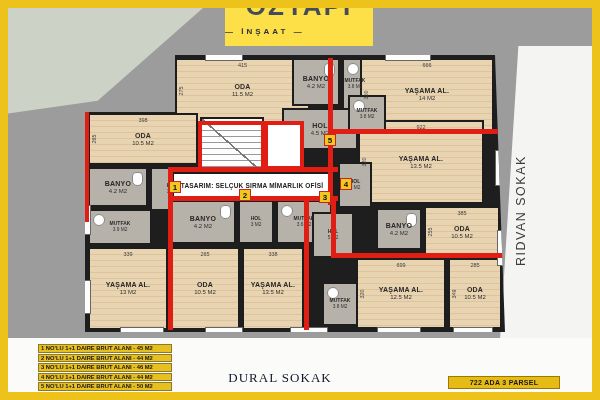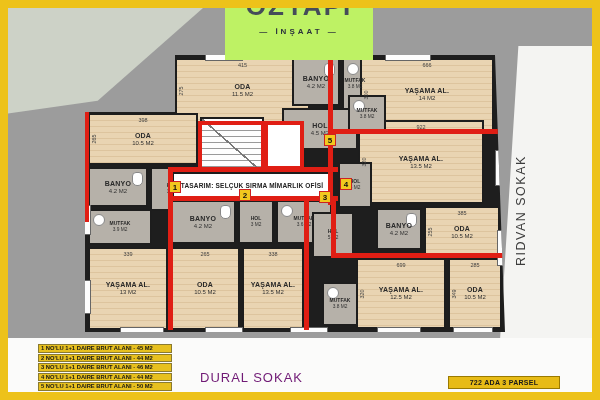--- a/index.html
+++ b/index.html
@@ -7,21 +7,21 @@
   #canvas{position:relative;width:600px;height:400px;background:#edc21a;overflow:hidden;}
   #inner{position:absolute;left:8px;top:8px;width:584px;height:384px;background:#9c9c9c;overflow:hidden;}
 
   .pale{position:absolute;left:0;top:0;width:195px;height:160px;background:#cdd2c7;
         clip-path:polygon(0 0,100% 0,46% 58%,0 66%);}
   .street-area{position:absolute;left:492px;top:38px;width:92px;height:294px;background:#f4f4f2;
         clip-path:polygon(20% 0,100% 0,100% 100%,0 100%);}
   .bottom-strip{position:absolute;left:0;top:330px;width:584px;height:54px;background:#fbfbfa;}
 
   
-  .logo{position:absolute;left:217px;top:0;width:148px;height:52px;background:#bef264;text-align:center;overflow:hidden;}
+  .logo{position:absolute;left:217px;top:0;width:148px;height:38px;background:#fde047;overflow:hidden;}
   .logo-big-clip{height:15px;overflow:hidden;position:relative;}
   .logo-big{position:absolute;left:50%;top:-17px;transform:translateX(-50%);
         font-size:26px;font-weight:800;letter-spacing:2px;color:#454c59;white-space:nowrap;}
   .logo-sub{font-size:8px;letter-spacing:3px;color:#2c323d;margin-top:4px;font-weight:700;}
 
   
   #plan{position:absolute;left:77px;top:47px;width:420px;height:280px;background:#1e1e1e;
         clip-path:polygon(90px 0,410px 0,420px 277px,0 277px,0 57px,90px 57px);}
   .room{position:absolute;border:2px solid #1d1d1d;box-sizing:border-box;
         display:flex;align-items:center;justify-content:center;overflow:hidden;}
@@ -50,22 +50,22 @@
   .rw{position:absolute;background:#e01e14;z-index:3;}
   .rwbox{position:absolute;border:4px solid #e01e14;box-sizing:border-box;background:transparent;z-index:3;}
   .win{position:absolute;background:#fdfdfd;border:1px solid #666;box-sizing:border-box;z-index:1;}
   .marker{position:absolute;width:12px;height:12px;background:#f2c81e;border:1.5px solid #c22;box-sizing:border-box;
         color:#111;font-size:8px;font-weight:700;display:flex;align-items:center;justify-content:center;z-index:5;}
 
   
   .street-right{position:absolute;left:506px;top:78px;height:180px;display:flex;align-items:center;
         writing-mode:vertical-rl;transform:rotate(180deg);
         font-size:12.5px;color:#3c3c3c;letter-spacing:1.5px;}
-  .street-bottom{position:absolute;left:192px;top:362px;width:160px;text-align:left;
-        font-size:13px;color:#701a75;letter-spacing:1px;}
+  .street-bottom{position:absolute;left:192px;top:362px;width:160px;text-align:center;
+        font-size:13px;color:#0f172a;letter-spacing:1px;font-family:Liberation Serif, serif;}
   .legend{position:absolute;left:30px;top:336px;}
   .legend-item{width:134px;height:8.5px;background:#e7c01f;border:1px solid #8a7a30;margin-bottom:1px;
         font-size:5.8px;font-weight:700;color:#151515;display:flex;align-items:center;
         padding-left:2px;box-sizing:border-box;white-space:nowrap;overflow:hidden;}
   .badge{position:absolute;left:440px;top:368px;width:112px;height:13px;background:#e7bb16;border:1px solid #9a7a00;
         box-sizing:border-box;font-size:7px;font-weight:700;color:#1a1a1a;
         display:flex;align-items:center;justify-content:center;letter-spacing:.3px;}
 </style>
 </head>
 <body>

